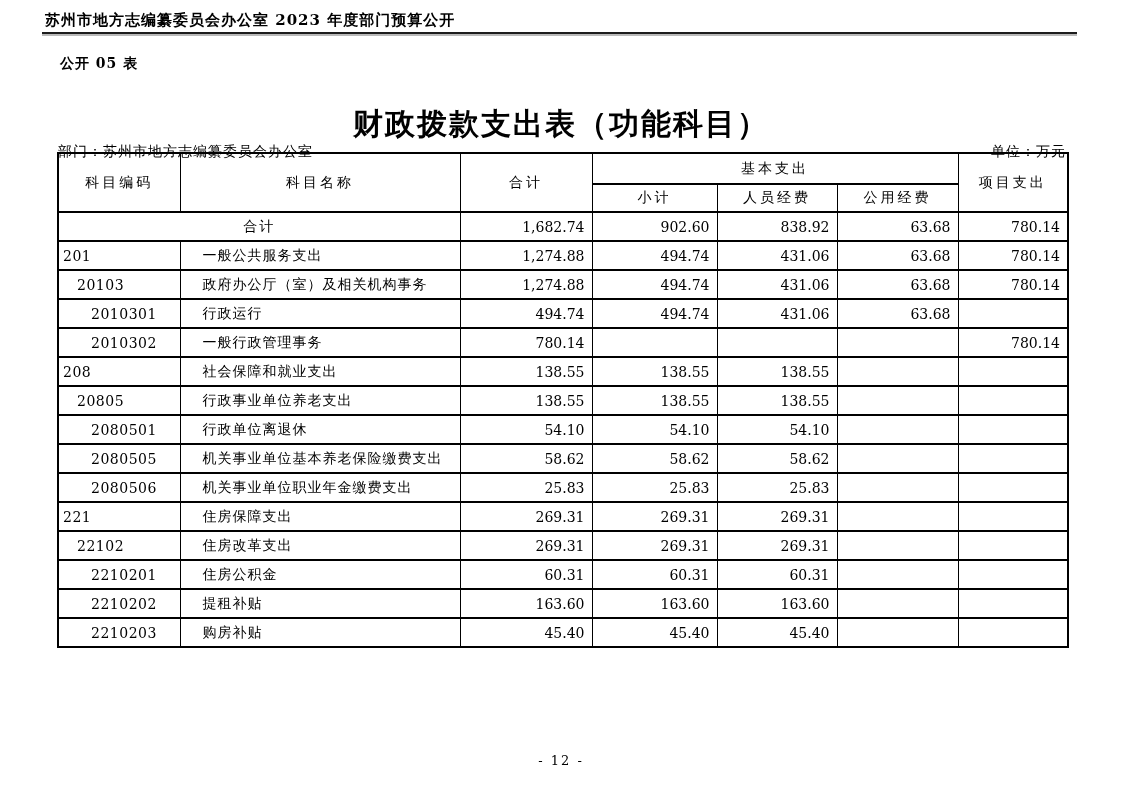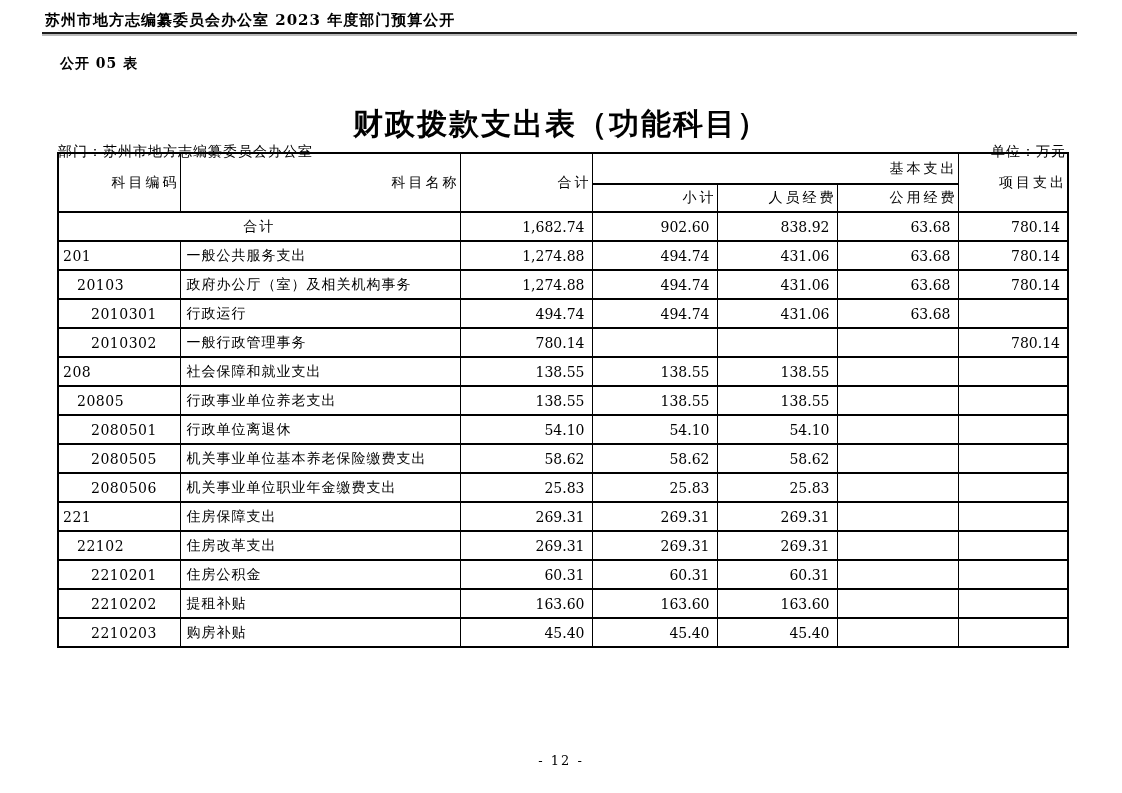--- a/index.html
+++ b/index.html
@@ -45,30 +45,30 @@
   }
   table.budget th, table.budget td {
     border: solid #000;
     border-width: 2px 1px;
     overflow: hidden; white-space: nowrap;
     font-weight: normal;
     vertical-align: middle;
   }
   table.budget thead th {
     letter-spacing: 3px;
-    text-align: right;
+    text-align: center;
     font-size: 14px;
   }
   table.budget thead tr.h1 th { height: 31px; }
   table.budget thead tr.h2 th { height: 28px; }
   table.budget tbody td { height: 29px; }
   td.code { text-align: left; padding-left: 4px; letter-spacing: 0.5px; }
   td.code.lvl1 { padding-left: 18px; }
   td.code.lvl2 { padding-left: 32px; }
-  td.name { text-align: left; padding-left: 6px; letter-spacing: 1px; }
+  td.name { text-align: left; padding-left: 22px; letter-spacing: 1px; }
   td.name-merged { text-align: center; letter-spacing: 2px; }
   td.num { text-align: right; padding-right: 7px; }
   .page-number {
     position: absolute; left: 0; top: 753px; width: 100%;
     text-align: center; font-size: 13px; letter-spacing: 2px;
   }
 </style>
 </head>
 <body>
 

